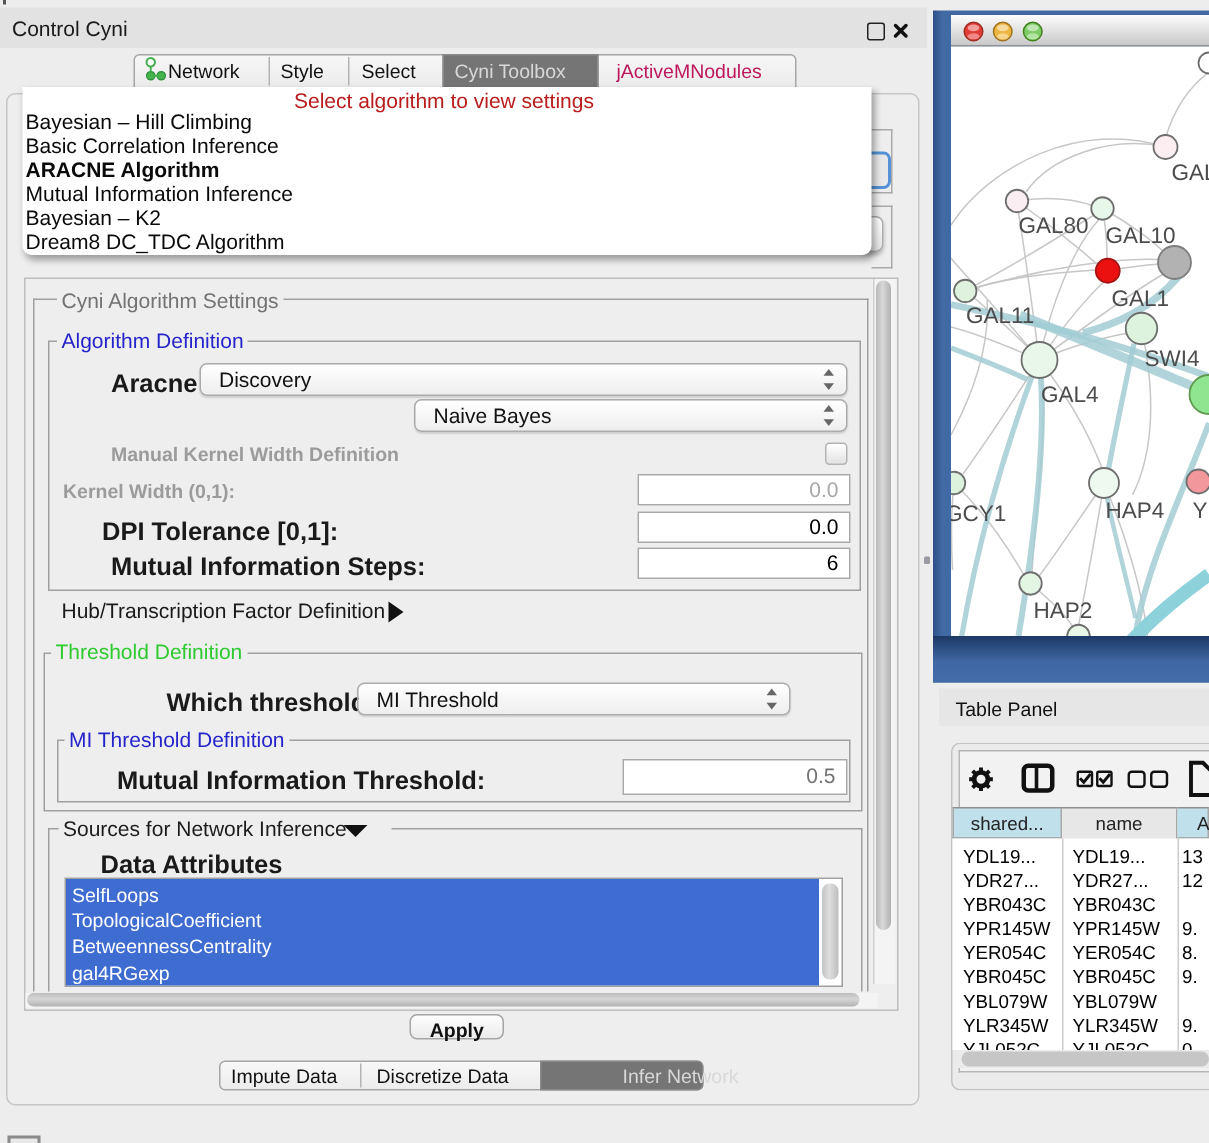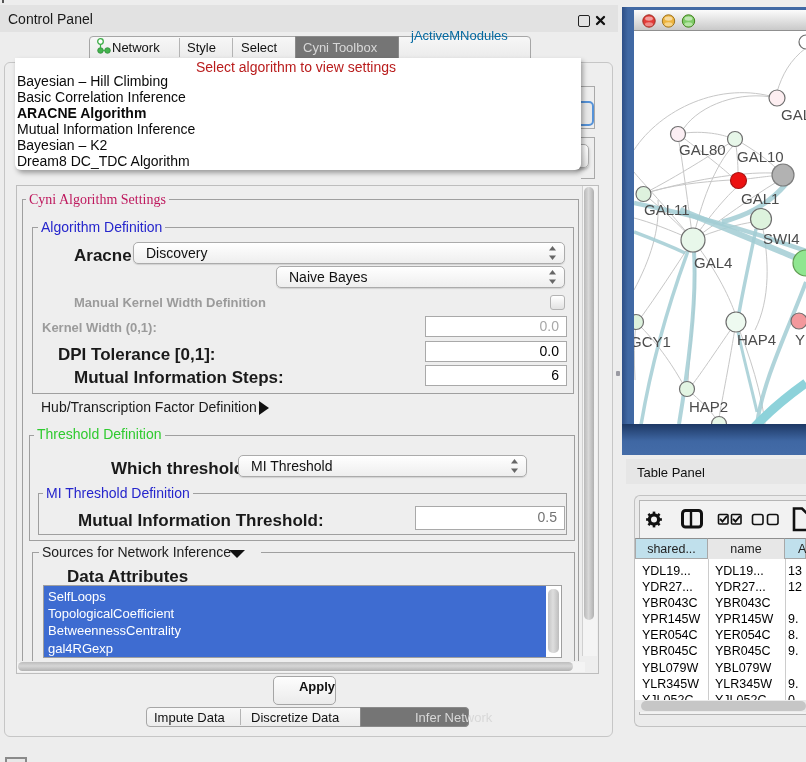--- a/index.html
+++ b/index.html
@@ -17,21 +17,21 @@
 .trow{position:absolute;font-size:12.5px;color:#000;white-space:nowrap;}
 </style>
 </head>
 <body>
 <div id="stage">
 
 <div class="abs" style="left:0;top:0;width:620px;height:762px;background:#ededed;"></div>
 <div class="abs" style="left:2px;top:0;width:2px;height:3px;background:#555;"></div>
 
 <div class="abs" style="left:0;top:5px;width:618px;height:27px;background:#e2e2e2;"></div>
-<div class="abs" style="left:8px;top:11px;font-size:14px;color:#1a1a1a;">Control Panel</div>
+<div class="abs" style="left:8px;top:11px;font-size:14px;color:#1a1a1a;">Control Cyni</div>
 <div class="abs" style="left:578px;top:15px;width:10px;height:10px;border:1.5px solid #222;border-radius:2px;"></div>
 <svg class="abs" style="left:595px;top:15px;" width="11" height="11">
       <path d="M2 2 L9 9 M9 2 L2 9" stroke="#111" stroke-width="2.3" stroke-linecap="round"></path>
     </svg>
 
 <div class="abs" style="left:4px;top:62px;width:607px;height:673px;background:#eeeeee;border:1px solid #c6c6c6;border-radius:6px;"></div>
 
 <div class="abs" style="left:89px;top:36px;width:442px;height:23px;border:1px solid #a6a6a6;border-radius:4px 4px 0 0;background:linear-gradient(#f7f7f7,#ebebeb);box-sizing:border-box;"></div>
 <div class="abs" style="left:295px;top:36px;width:104px;height:23px;background:#757575;border:1px solid #8a8a8a;box-sizing:border-box;"></div>
 <div class="abs" style="left:179px;top:38px;width:1px;height:19px;background:#b4b4b4;"></div>
@@ -40,37 +40,37 @@
 <svg width="15" height="16">
         <circle cx="4.5" cy="3.5" r="2.8" fill="#fff" stroke="#3fae49" stroke-width="1.3"></circle>
         <circle cx="4.5" cy="12.5" r="2.8" fill="#44b44e" stroke="#2e8a38" stroke-width="0.8"></circle>
         <circle cx="11.5" cy="12.5" r="2.8" fill="#44b44e" stroke="#2e8a38" stroke-width="0.8"></circle>
         <path d="M4.5 6 L4.5 10 M6 12.5 L9.5 12.5" stroke="#3fae49" stroke-width="1.2"></path>
       </svg></div>
 <div class="abs" style="left:112px;top:40px;font-size:13px;color:#111;">Network</div>
 <div class="abs" style="left:187px;top:40px;font-size:13px;color:#111;">Style</div>
 <div class="abs" style="left:241px;top:40px;font-size:13px;color:#111;">Select</div>
 <div class="abs" style="left:303px;top:40px;font-size:13px;color:#d8d8d8;">Cyni Toolbox</div>
-<div class="abs" style="left:411px;top:28px;font-size:13px;color:#0369a1;">jActiveMNodules</div>
+<div class="abs" style="left:411px;top:40px;font-size:13px;color:#be185d;">jActiveMNodules</div>
 
 <div class="abs" style="left:581px;top:86px;width:13px;height:41px;border:1px solid #a9a9a9;border-left:none;"></div>
 <div class="abs" style="left:581px;top:137px;width:13px;height:40px;border:1px solid #a9a9a9;border-left:none;"></div>
 <div class="abs" style="left:576px;top:101px;width:14px;height:21px;border:2px solid #5592d8;border-radius:5px;background:#e8e8e8;"></div>
 <div class="abs" style="left:572px;top:144px;width:15px;height:22px;border:1px solid #ababab;border-radius:5px;background:linear-gradient(#fff,#e6e6e6);box-shadow:0 2px 3px rgba(0,0,0,0.25);"></div>
 
 <div class="abs" style="left:16px;top:185px;width:581px;height:487px;background:#eeeeee;border:1px solid #bdbdbd;"></div>
 
 <div class="abs" style="left:582px;top:186px;width:14px;height:470px;background:#f4f4f4;border-left:1px solid #d0d0d0;"></div>
 <div class="abs" style="left:584px;top:187px;width:10px;height:433px;background:linear-gradient(90deg,#b9b9b9,#d8d8d8 45%,#b0b0b0);border-radius:5px;"></div>
 
 <div class="abs" style="left:17px;top:662px;width:568px;height:10px;background:#f4f4f4;"></div>
 <div class="abs" style="left:18px;top:662px;width:555px;height:9px;background:linear-gradient(#bdbdbd,#d6d6d6 45%,#b2b2b2);border-radius:5px;"></div>
 
 <div class="gbox" style="left:22px;top:199px;width:555px;height:461px;border-bottom:none;"></div>
-<div class="grouplabel" style="left:26px;top:193px;color:#be185d;font-family:Liberation Serif, serif;">Cyni Algorithm Settings</div>
+<div class="grouplabel" style="left:38px;top:193px;color:#737373;">Cyni Algorithm Settings</div>
 
 <div class="gbox" style="left:32px;top:227px;width:540px;height:165px;"></div>
 <div class="grouplabel" style="left:38px;top:220px;color:#2525cc;">Algorithm Definition</div>
 
 <div class="blab" style="left:42px;top:246px;">Aracne Mode:</div>
 <div class="combo" style="left:133px;top:242px;width:432px;height:22px;">Discovery<svg class="arrows" width="9" height="16">
         <path d="M4.5 1 L8 5.5 L1 5.5 Z" fill="#666"></path>
         <path d="M4.5 15 L8 10.5 L1 10.5 Z" fill="#666"></path>
       </svg></div>
 
@@ -78,21 +78,21 @@
         <path d="M4.5 1 L8 5.5 L1 5.5 Z" fill="#666"></path>
         <path d="M4.5 15 L8 10.5 L1 10.5 Z" fill="#666"></path>
       </svg></div>
 
 <div class="glab" style="left:42px;top:295px;margin-left:32px;">Manual Kernel Width Definition</div>
 <div class="abs" style="left:550px;top:295px;width:13px;height:13px;border:1px solid #b3b3b3;border-radius:3px;background:linear-gradient(#ffffff,#e2e2e2);"></div>
 
 <div class="glab" style="left:42px;top:320px;">Kernel Width (0,1):</div>
 <div class="field" style="left:425px;top:316px;width:142px;height:21px;color:#a8a8a8;">0.0</div>
 
-<div class="blab" style="left:26px;top:345px;">DPI Tolerance [0,1]:</div>
+<div class="blab" style="left:36px;top:345px;">DPI Tolerance [0,1]:</div>
 <div class="field" style="left:425px;top:341px;width:142px;height:21px;color:#000;">0.0</div>
 
 <div class="blab" style="left:42px;top:368px;">Mutual Information Steps:</div>
 <div class="field" style="left:425px;top:365px;width:142px;height:21px;color:#000;">6</div>
 
 <div class="abs" style="left:41px;top:399px;font-size:14px;color:#1a1a1a;white-space:nowrap;">Hub/Transcription Factor Definition</div>
 <svg class="abs" style="left:257px;top:400px;" width="13" height="16">
       <path d="M2 1 L12 8 L2 15 Z" fill="#111"></path>
     </svg>
 
@@ -117,21 +117,21 @@
       <path d="M1 2 L17 2 L9 10 Z" fill="#111"></path>
     </svg>
 
 <div class="blab" style="left:35px;top:567px;">Data Attributes</div>
 
 <div class="abs" style="left:43px;top:585px;width:519px;height:73px;background:#fff;border:1px solid #9f9f9f;box-sizing:border-box;"></div>
 <div class="abs" style="left:44px;top:586px;width:502px;height:71px;background:#3e6cd1;"></div>
 <div class="abs" style="left:48px;top:588px;font-size:13px;color:#fff;line-height:17.2px;">SelfLoops<br>TopologicalCoefficient<br>BetweennessCentrality<br>gal4RGexp</div>
 <div class="abs" style="left:548px;top:589px;width:11px;height:64px;background:linear-gradient(90deg,#c4c4c4,#dedede 45%,#bdbdbd);border-radius:5px;"></div>
 
-<div class="abs" style="left:273px;top:676px;width:63px;height:29px;background:linear-gradient(#fdfdfd,#ebebeb);border:1px solid #a5a5a5;border-radius:5px;box-sizing:border-box;text-align:right;font-size:13px;line-height:19px;color:#111;font-weight:bold;">Apply</div>
+<div class="abs" style="left:273px;top:676px;width:63px;height:17px;background:linear-gradient(#fdfdfd,#ebebeb);border:1px solid #a5a5a5;border-radius:5px;box-sizing:border-box;text-align:center;font-size:13px;line-height:19px;color:#111;font-weight:bold;">Apply</div>
 
 <div class="abs" style="left:146px;top:707px;width:323px;height:20px;border:1px solid #a6a6a6;border-radius:4px;background:linear-gradient(#f8f8f8,#ececec);box-sizing:border-box;"></div>
 <div class="abs" style="left:360px;top:707px;width:109px;height:20px;background:#757575;border:1px solid #8a8a8a;border-radius:0 4px 4px 0;box-sizing:border-box;"></div>
 <div class="abs" style="left:240px;top:709px;width:1px;height:16px;background:#b4b4b4;"></div>
 <div class="abs" style="left:154px;top:710px;font-size:13px;color:#111;">Impute Data</div>
 <div class="abs" style="left:251px;top:710px;font-size:13px;color:#111;">Discretize Data</div>
 <div class="abs" style="left:372px;top:710px;font-size:13px;color:#d8d8d8;margin-left:43px;">Infer Network</div>
 
 <div class="abs" style="left:5px;top:757px;width:18px;height:10px;border:2px solid #8a8a8a;background:#e8e8e8;"></div>
 

